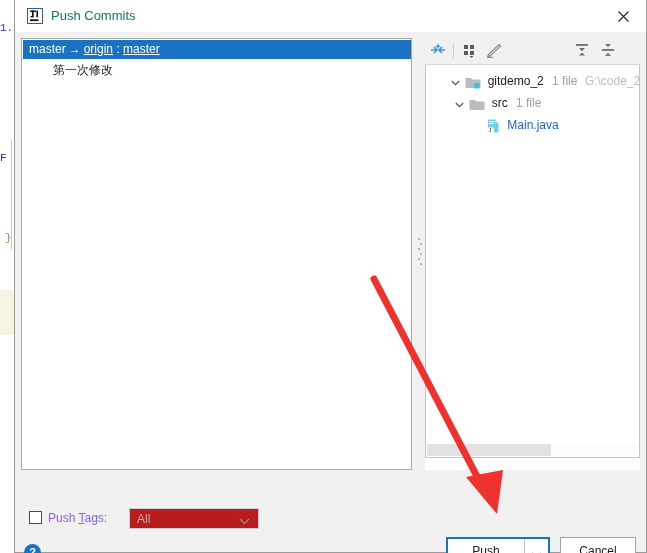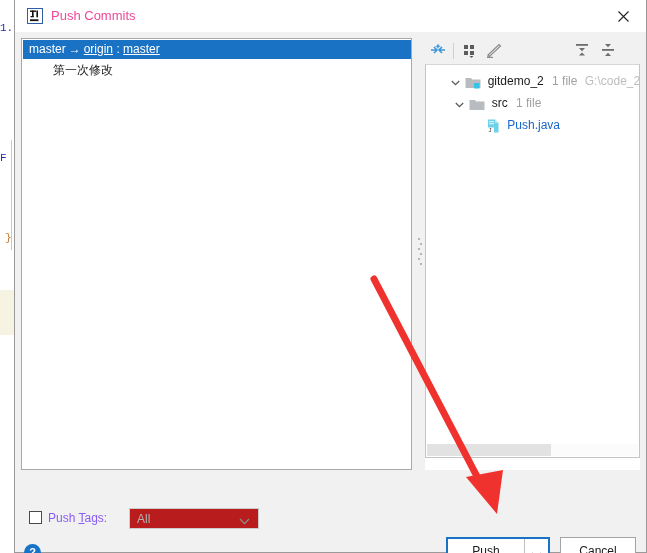--- a/index.html
+++ b/index.html
@@ -54,21 +54,21 @@
   #ij-icon {
     position: absolute; left: 12px; top: 8px;
     width: 16px; height: 16px;
     background: #ffffff;
     border: 1px solid #2b5fa8;
     box-sizing: border-box;
   }
   #ij-icon svg { display: block; }
   #title-text {
     position: absolute; left: 36px; top: 8px;
-    font-size: 13px; color: #ec4899;
+    font-size: 13px; color: #0f766e;
     line-height: 16px;
   }
   #close-btn {
     position: absolute; right: 0px; top: 0px;
     width: 44px; height: 31px;
     cursor: default;
   }
   #close-btn svg {
     position: absolute; left: 16px; top: 11px;
   }
@@ -454,21 +454,21 @@
           <span class="file-ico">
             <svg width="14" height="14" viewBox="0 0 14 14">
               <path d="M2 0.5 L9 0.5 L12.5 4 L12.5 13.5 L2 13.5 Z" fill="#6fd0ea"></path>
               <path d="M9 0.5 L12.5 4 L9 4 Z" fill="#bfe9f5"></path>
               <rect x="3" y="2.2" width="5" height="1" fill="#ffffff" opacity="0.85"></rect>
               <rect x="3" y="4.2" width="5" height="1" fill="#ffffff" opacity="0.85"></rect>
               <rect x="1" y="8.5" width="7" height="5.5" fill="#ffffff"></rect>
               <text x="2.4" y="13.2" font-family="Liberation Sans, sans-serif" font-size="6" fill="#2f2f2f">J</text>
             </svg>
           </span>
-          <span class="node-name java">Push.java</span>
+          <span class="node-name java">Main.java</span>
         </div>
 
         <div id="htrack">
           <div id="hthumb"></div>
         </div>
       </div>
     </div>
 
     <div id="pushtags-row">
       <div id="pushtags-check"></div>

